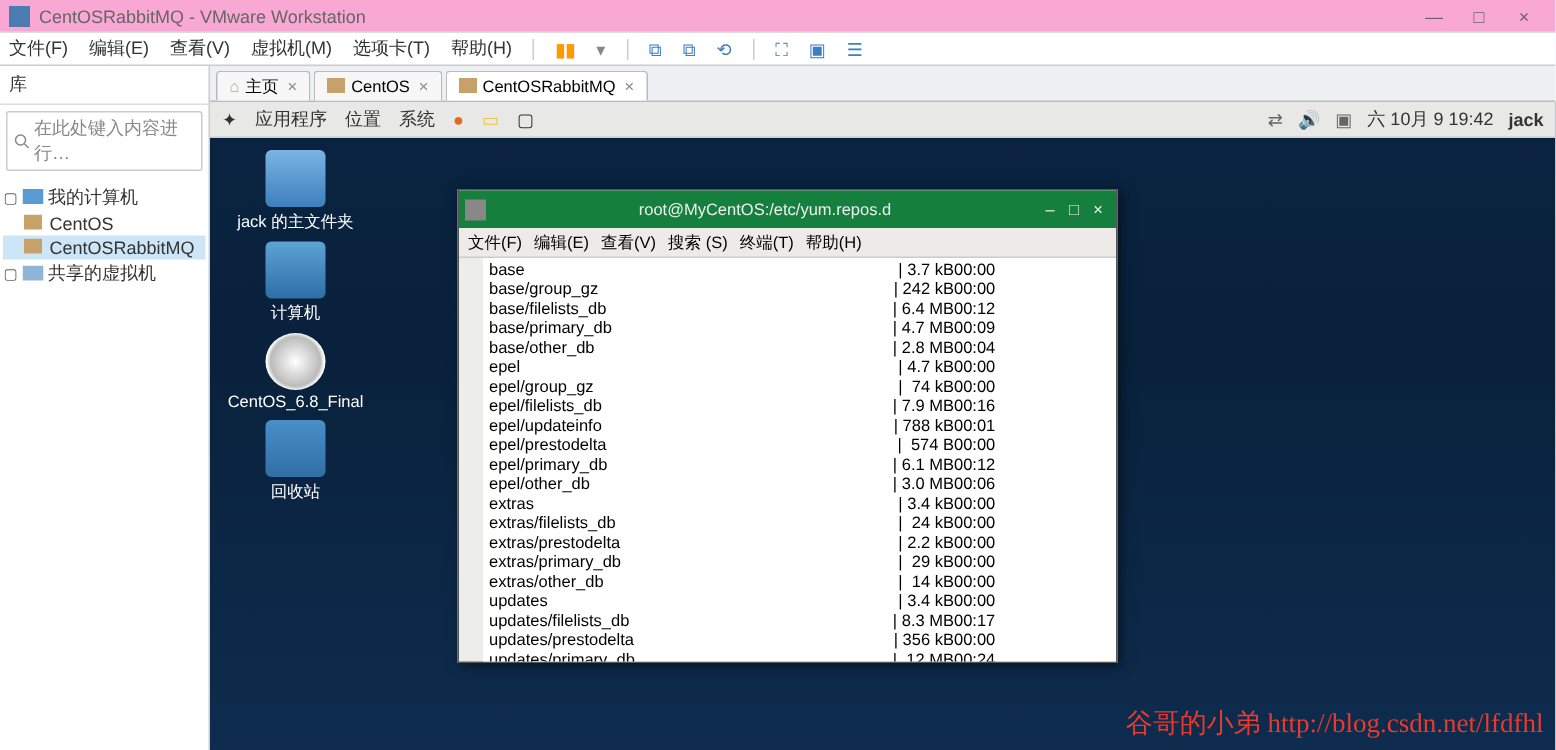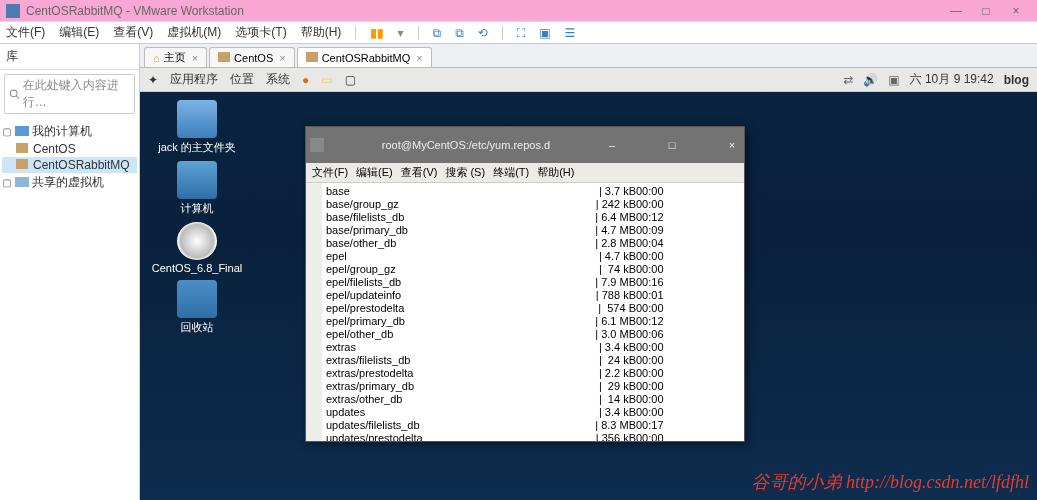--- a/index.html
+++ b/index.html
@@ -46,33 +46,33 @@
 .desk { position:absolute; left:12px; top:32px; display:flex; flex-direction:column; gap:6px; }
 .deskicon { width:90px; display:flex; flex-direction:column; align-items:center; color:#fff; font-size:11px; cursor:pointer; text-align:center;}
 .deskicon .img { width:40px; height:38px; margin-bottom:2px;}
 .di-computer { background:linear-gradient(#5ea3d4,#2d6ea7); border-radius:4px; }
 .di-folder { background:linear-gradient(#7cb3e5,#3d7fbc); border-radius:4px; }
 .di-dvd { width:38px; height:38px; background:radial-gradient(circle,#fff 0,#ddd 30%,#bbb 60%,#fff 70%); border-radius:50%; position:relative;}
 .di-trash { background:linear-gradient(#4b8ec8,#2f6fa6); border-radius:4px; }
 
 
 .termwin { position:absolute; left:165px; top:58px; width:440px; height:316px; background:#ededea; border:1px solid #555; box-shadow:2px 2px 8px rgba(0,0,0,0.5); display:flex; flex-direction:column;}
-.termwin .twtitle { height:36px; background:#737373; color:#eee; display:flex; align-items:center; padding:0 4px; font-size:11px;gap:44px;}
+.termwin .twtitle { height:25px; background:#15803d; color:#eee; display:flex; align-items:center; padding:0 4px; font-size:11px;}
 .termwin .twtitle .ic { width:14px; height:14px; margin-right:4px; background:#888;}
 .termwin .twtitle .spacer { flex:1; text-align:center;}
 .termwin .twtitle .wbtn { width:16px; text-align:center; cursor:pointer;}
 .termwin .twmenu { height:20px; background:#ecebe7; display:flex; gap:8px; padding:0 6px; align-items:center; font-size:11px; border-bottom:1px solid #ccc;}
 .termwin .twmenu span { cursor:pointer;}
 .termwin .twbody { flex:1; background:#fff; font-family:"Courier New",monospace; font-size:11px; line-height:13px; padding:2px 4px; overflow:hidden; white-space:pre; color:#000;margin-left:16px;}
 .termwin .row { display:flex;}
 .termwin .c1 { width:230px; }
 .termwin .c2 { width:80px; text-align:right;}
 .termwin .c3 { width:60px; text-align:left;}
 
-.watermark { position:absolute; right:8px; bottom:6px; font-size:18px; color:#e63b2e; font-family:"SimSun";font-style:italic; }
+.watermark { position:absolute; right:8px; bottom:6px; font-size:18px; color:#e63b2e; font-family:"SimSun"; }
 </style>
 </head>
 <body>
 
 <div class="titlebar">
   <div class="appicon"></div>
   <span>CentOSRabbitMQ - VMware Workstation</span>
   <div class="spacer"></div>
   <span class="winbtn">—</span>
   <span class="winbtn">□</span>
@@ -170,21 +170,21 @@
         <span>位置</span>
         <span>系统</span>
         <span style="color:#e36b1e">●</span>
         <span style="color:#e8c74e">▭</span>
         <span style="color:#333">▢</span>
         <div class="right">
           <span style="color:#666">⇄</span>
           <span style="color:#666">🔊</span>
           <span style="color:#666">▣</span>
           <span>六 10月  9 19:42</span>
-          <b>blog</b>
+          <b>jack</b>
         </div>
       </div>
 
       <div class="desk">
         <div class="deskicon">
             <div class="img di-folder"></div>
             <span>jack 的主文件夹</span>
           </div>
         <div class="deskicon">
             <div class="img di-computer"></div>

